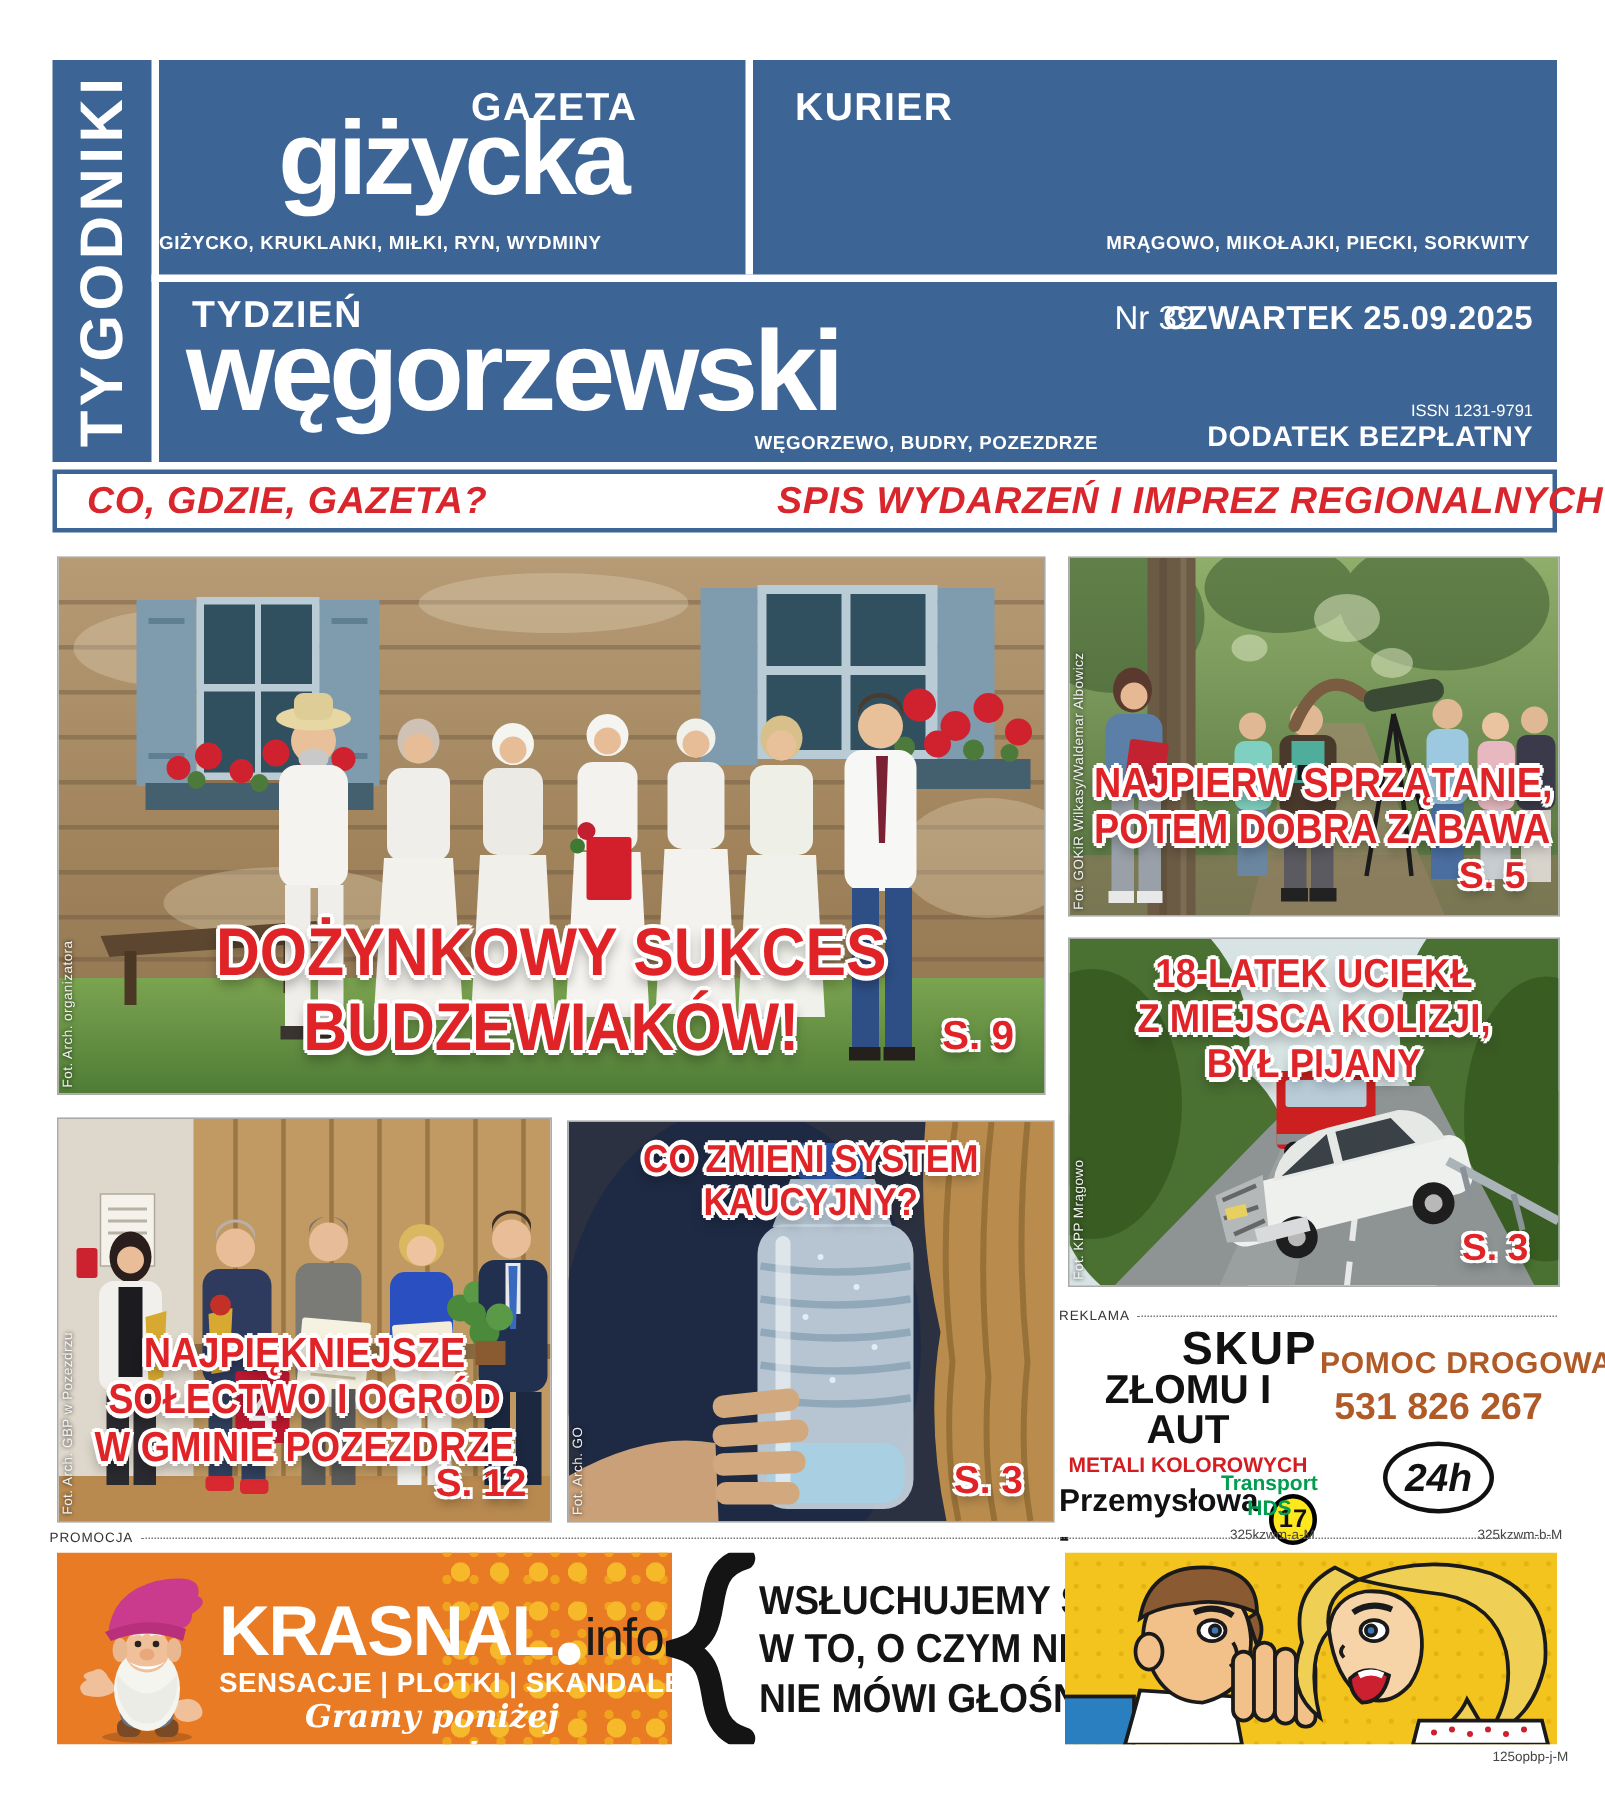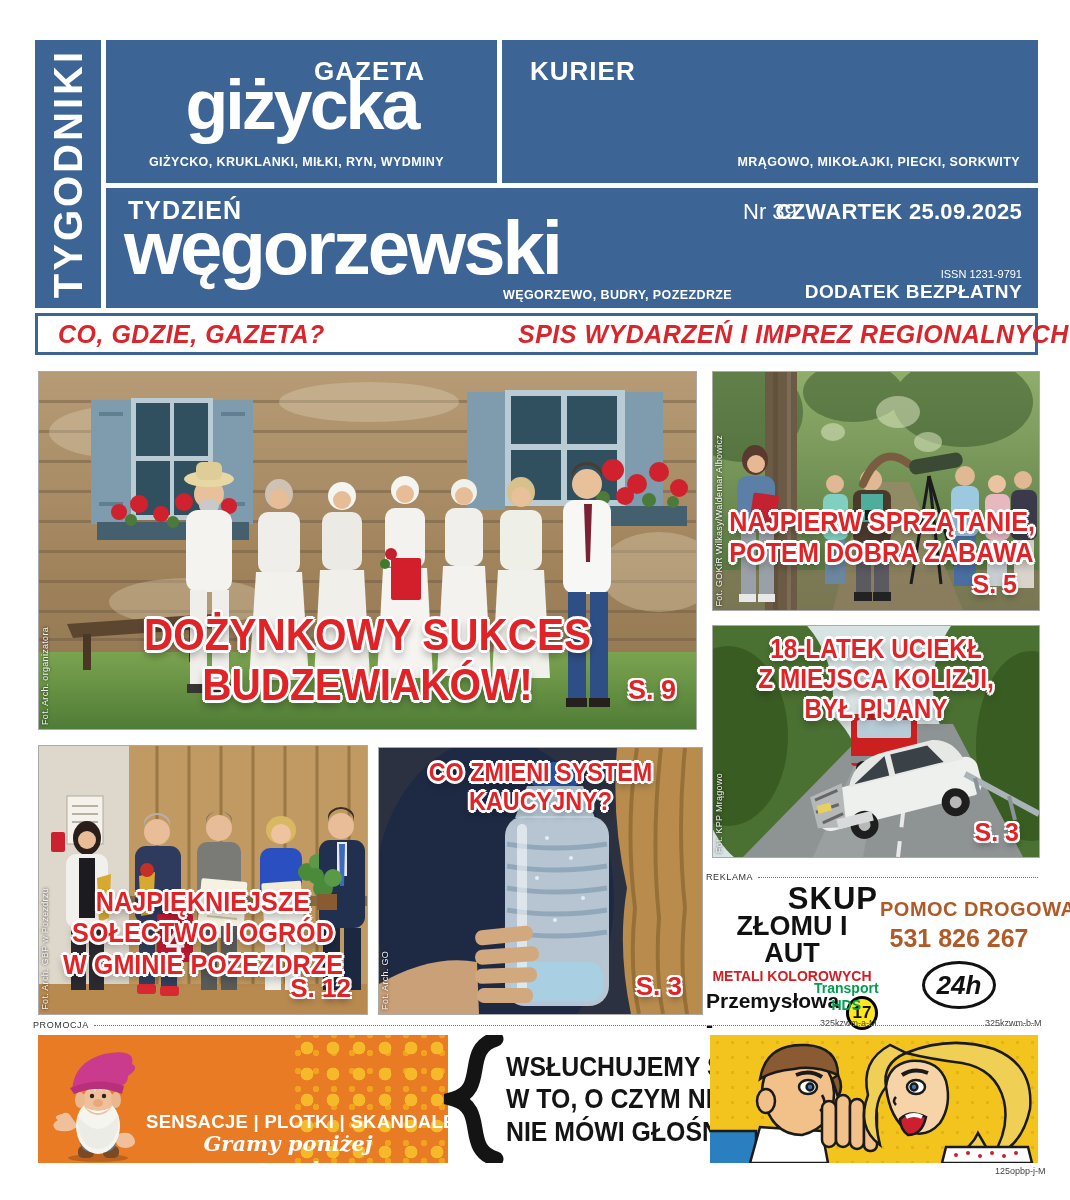--- a/index.html
+++ b/index.html
@@ -85,21 +85,21 @@
     <div class="strip-label">
       <span>TYGODNIKI</span>
     </div>
     <div class="m-sep" style="left:66px;top:0;width:5px;height:100%;"></div>
     <div class="m-sep" style="left:462px;top:0;width:5px;height:143px;"></div>
     <div class="m-sep" style="left:66px;top:143px;right:0;height:5px;"></div>
 
     <div class="cell" style="left:71px;top:0;width:391px;height:143px;border-radius:29px;">
       <div class="kicker" style="right:72px;top:16px;">GAZETA</div>
       <div class="bigname" style="top:30px;font-size:70px;">giżycka</div>
-      <div class="coverage" style="left:0;right:10px;bottom:14px;text-align:center;">GIŻYCKO, KRUKLANKI, MIŁKI, RYN, WYDMINY</div>
+      <div class="coverage" style="left:0;right:10px;bottom:14px;text-align:left;">GIŻYCKO, KRUKLANKI, MIŁKI, RYN, WYDMINY</div>
     </div>
 
     <div class="cell" style="left:467px;top:0;width:536px;height:143px;">
       <div class="kicker" style="left:28px;top:16px;">KURIER</div>
       <div class="coverage" style="right:18px;bottom:14px;">MRĄGOWO, MIKOŁAJKI, PIECKI, SORKWITY</div>
     </div>
 
     <div class="cell" style="left:71px;top:148px;right:0;bottom:0;">
       <div class="kicker" style="left:22px;top:8px;font-size:25px;">TYDZIEŃ</div>
       <div style="position:absolute;left:18px;top:22px;font-size:76px;font-weight:700;letter-spacing:-3px;line-height:1;">węgorzewski</div>
@@ -607,20 +607,25 @@
         <ellipse cx="32" cy="62" rx="5" ry="8" fill="#eab890"></ellipse>
           <ellipse cx="68" cy="62" rx="5" ry="8" fill="#eab890"></ellipse>
         <circle cx="44" cy="58" r="2.2" fill="#2a2220"></circle>
           <circle cx="56" cy="58" r="2.2" fill="#2a2220"></circle>
         <ellipse cx="50" cy="65" rx="5" ry="4" fill="#e8a87c"></ellipse>
         <path d="M38,70 Q50,80 62,70 Q50,76 38,70 Z" fill="#ffffff"></path>
         <path d="M40,52 Q44,48 48,52 M52,52 Q56,48 60,52" stroke="#f0f0ea" stroke-width="3" fill="none"></path>
         <path d="M24,52 Q26,24 56,16 Q88,10 84,26 Q92,30 80,38 Q80,46 72,48 Q54,40 24,52 Z" fill="#cb3b8d"></path>
         <path d="M22,50 Q50,38 76,48 L74,56 Q50,46 26,56 Z" fill="#b82f7c"></path>
       </svg>
+      <div class="brand-row">
+        <span class="brand">KRASNAL</span>
+        <span class="brand-dot"></span>
+        <span class="brand-tld">info</span>
+      </div>
       <div class="tagline">SENSACJE | PLOTKI | SKANDALE</div>
       <div class="slogan">Gramy poniżej pasa!</div>
     </div>
 
     <div class="bz-white">
       <svg viewBox="0 0 60 128" width="60" height="128" style="position:absolute;left:-4px;top:0;">
         <path d="M52,4 C18,14 44,54 10,64 C44,74 18,114 52,124" stroke="#141414" stroke-width="15" fill="none" stroke-linecap="round"></path>
       </svg>
       <div class="speech">
         <div>WSŁUCHUJEMY SIĘ</div>

